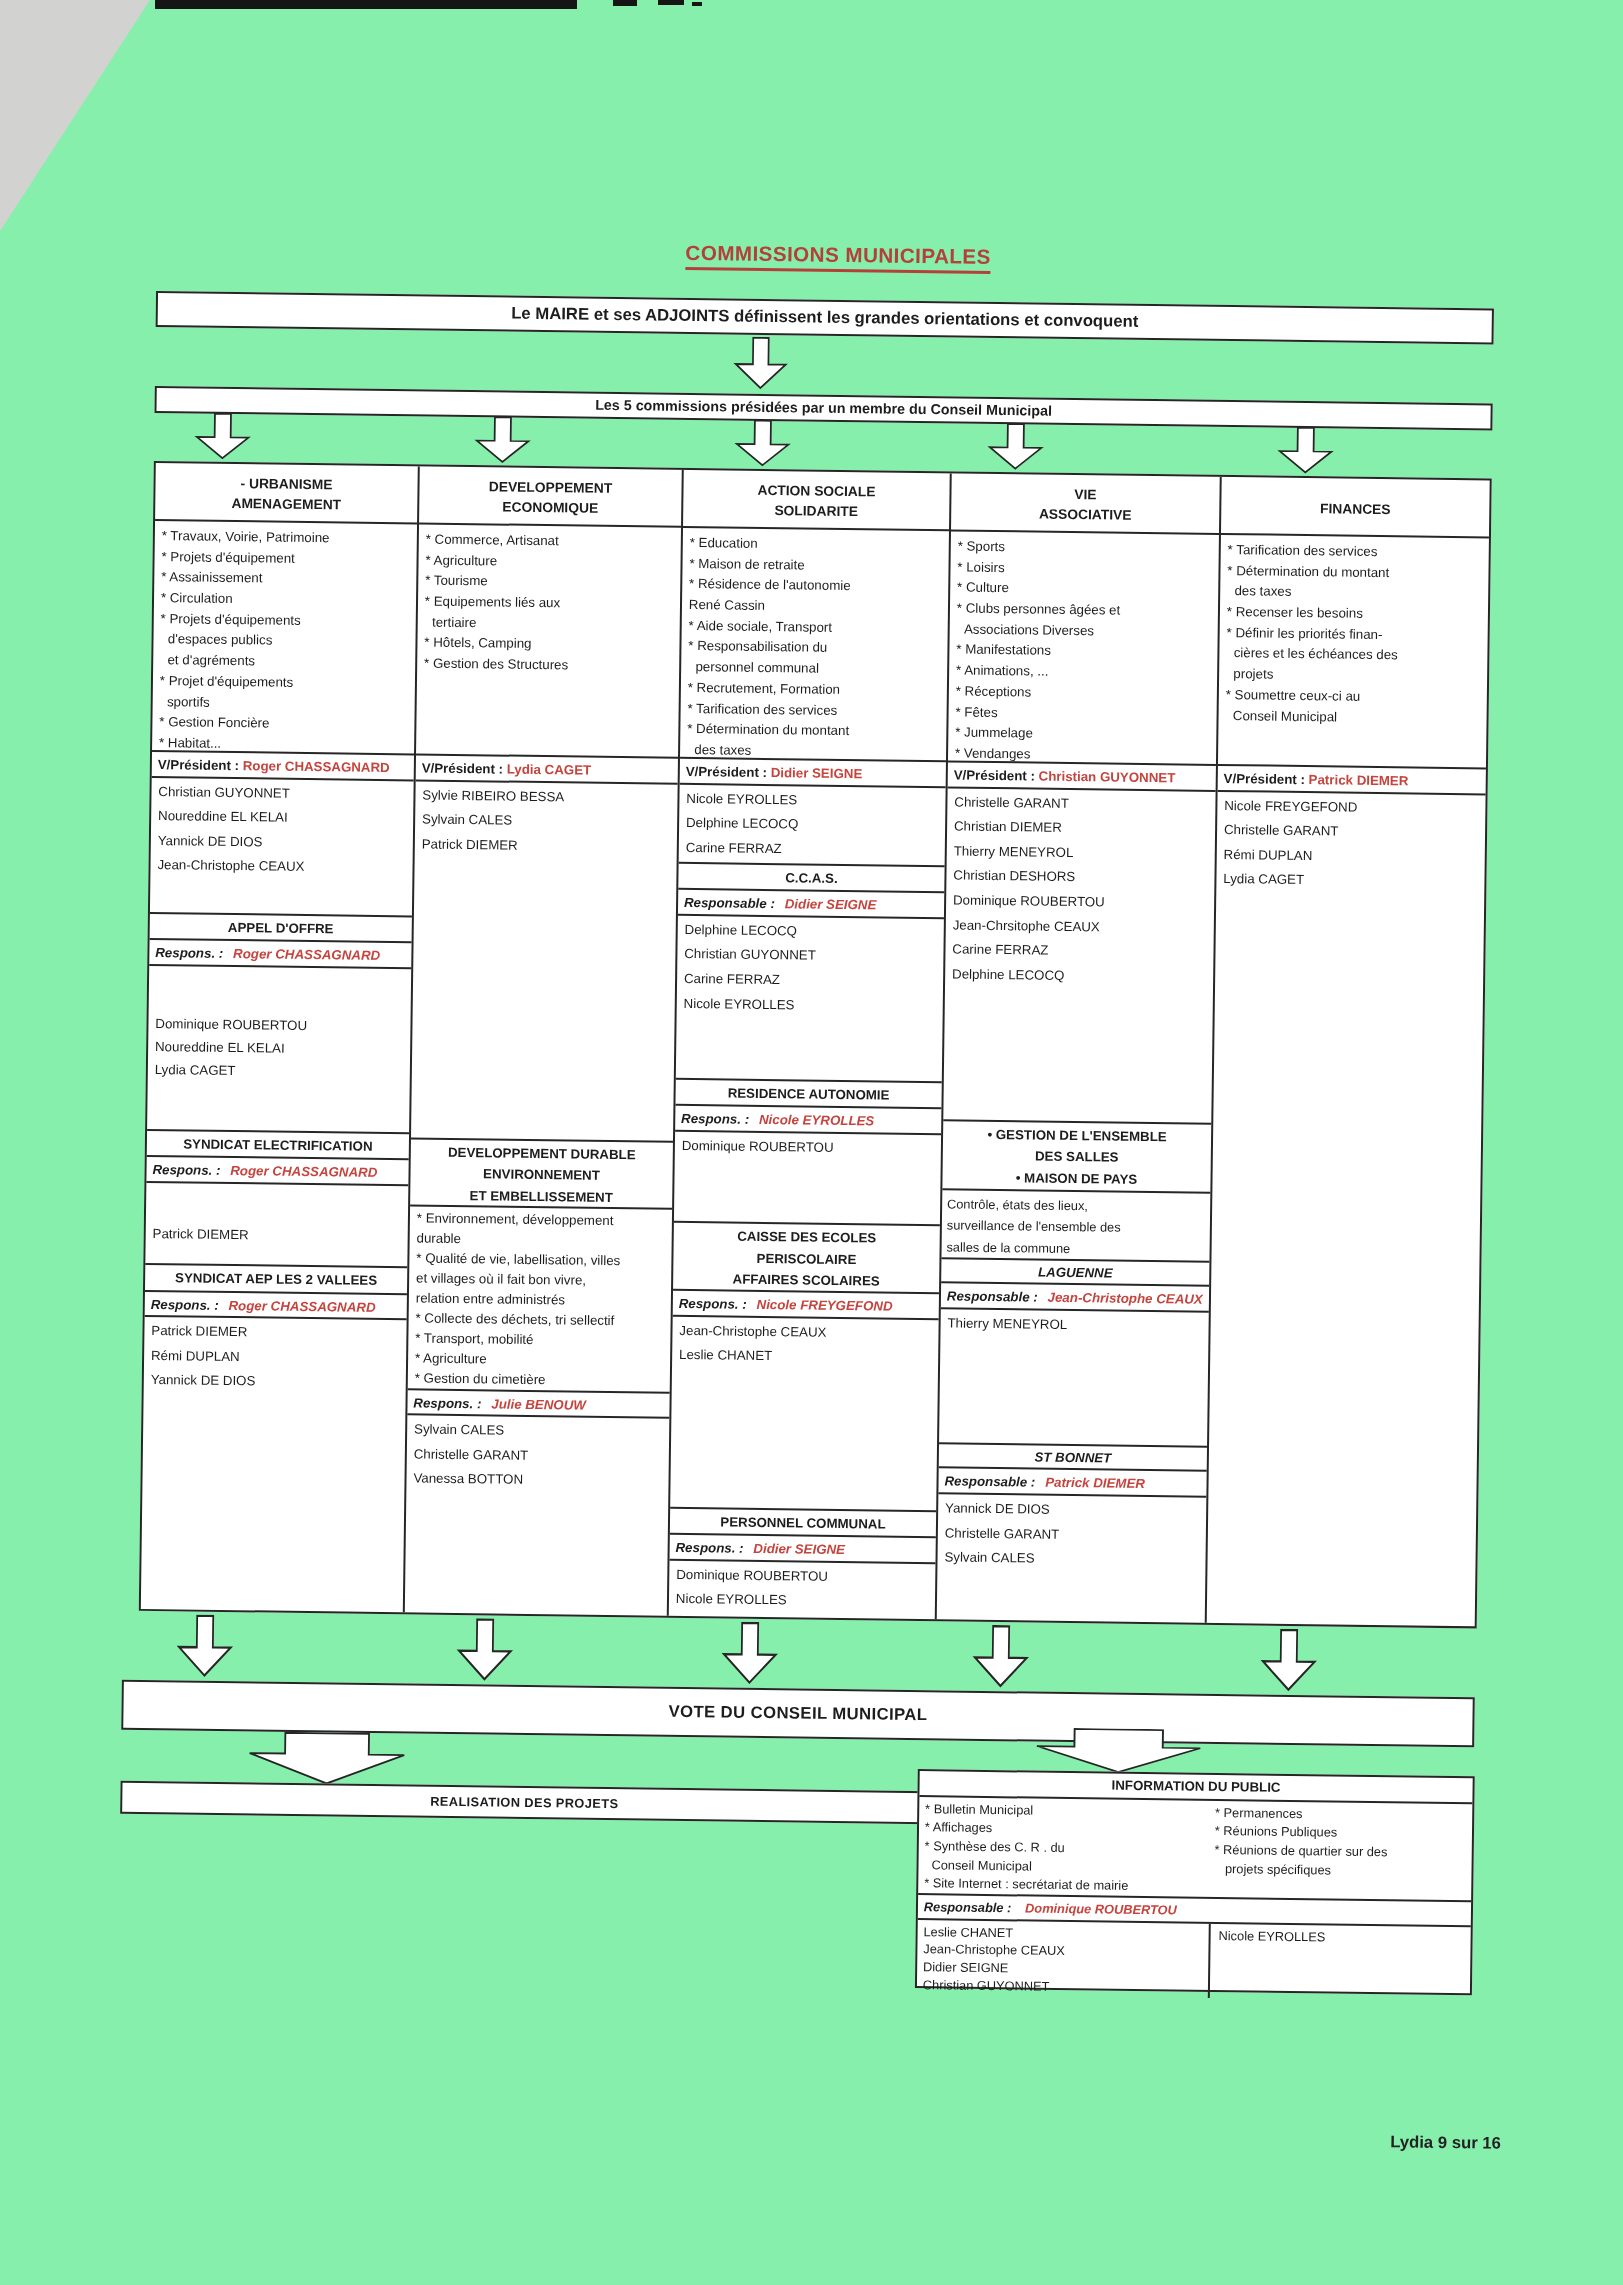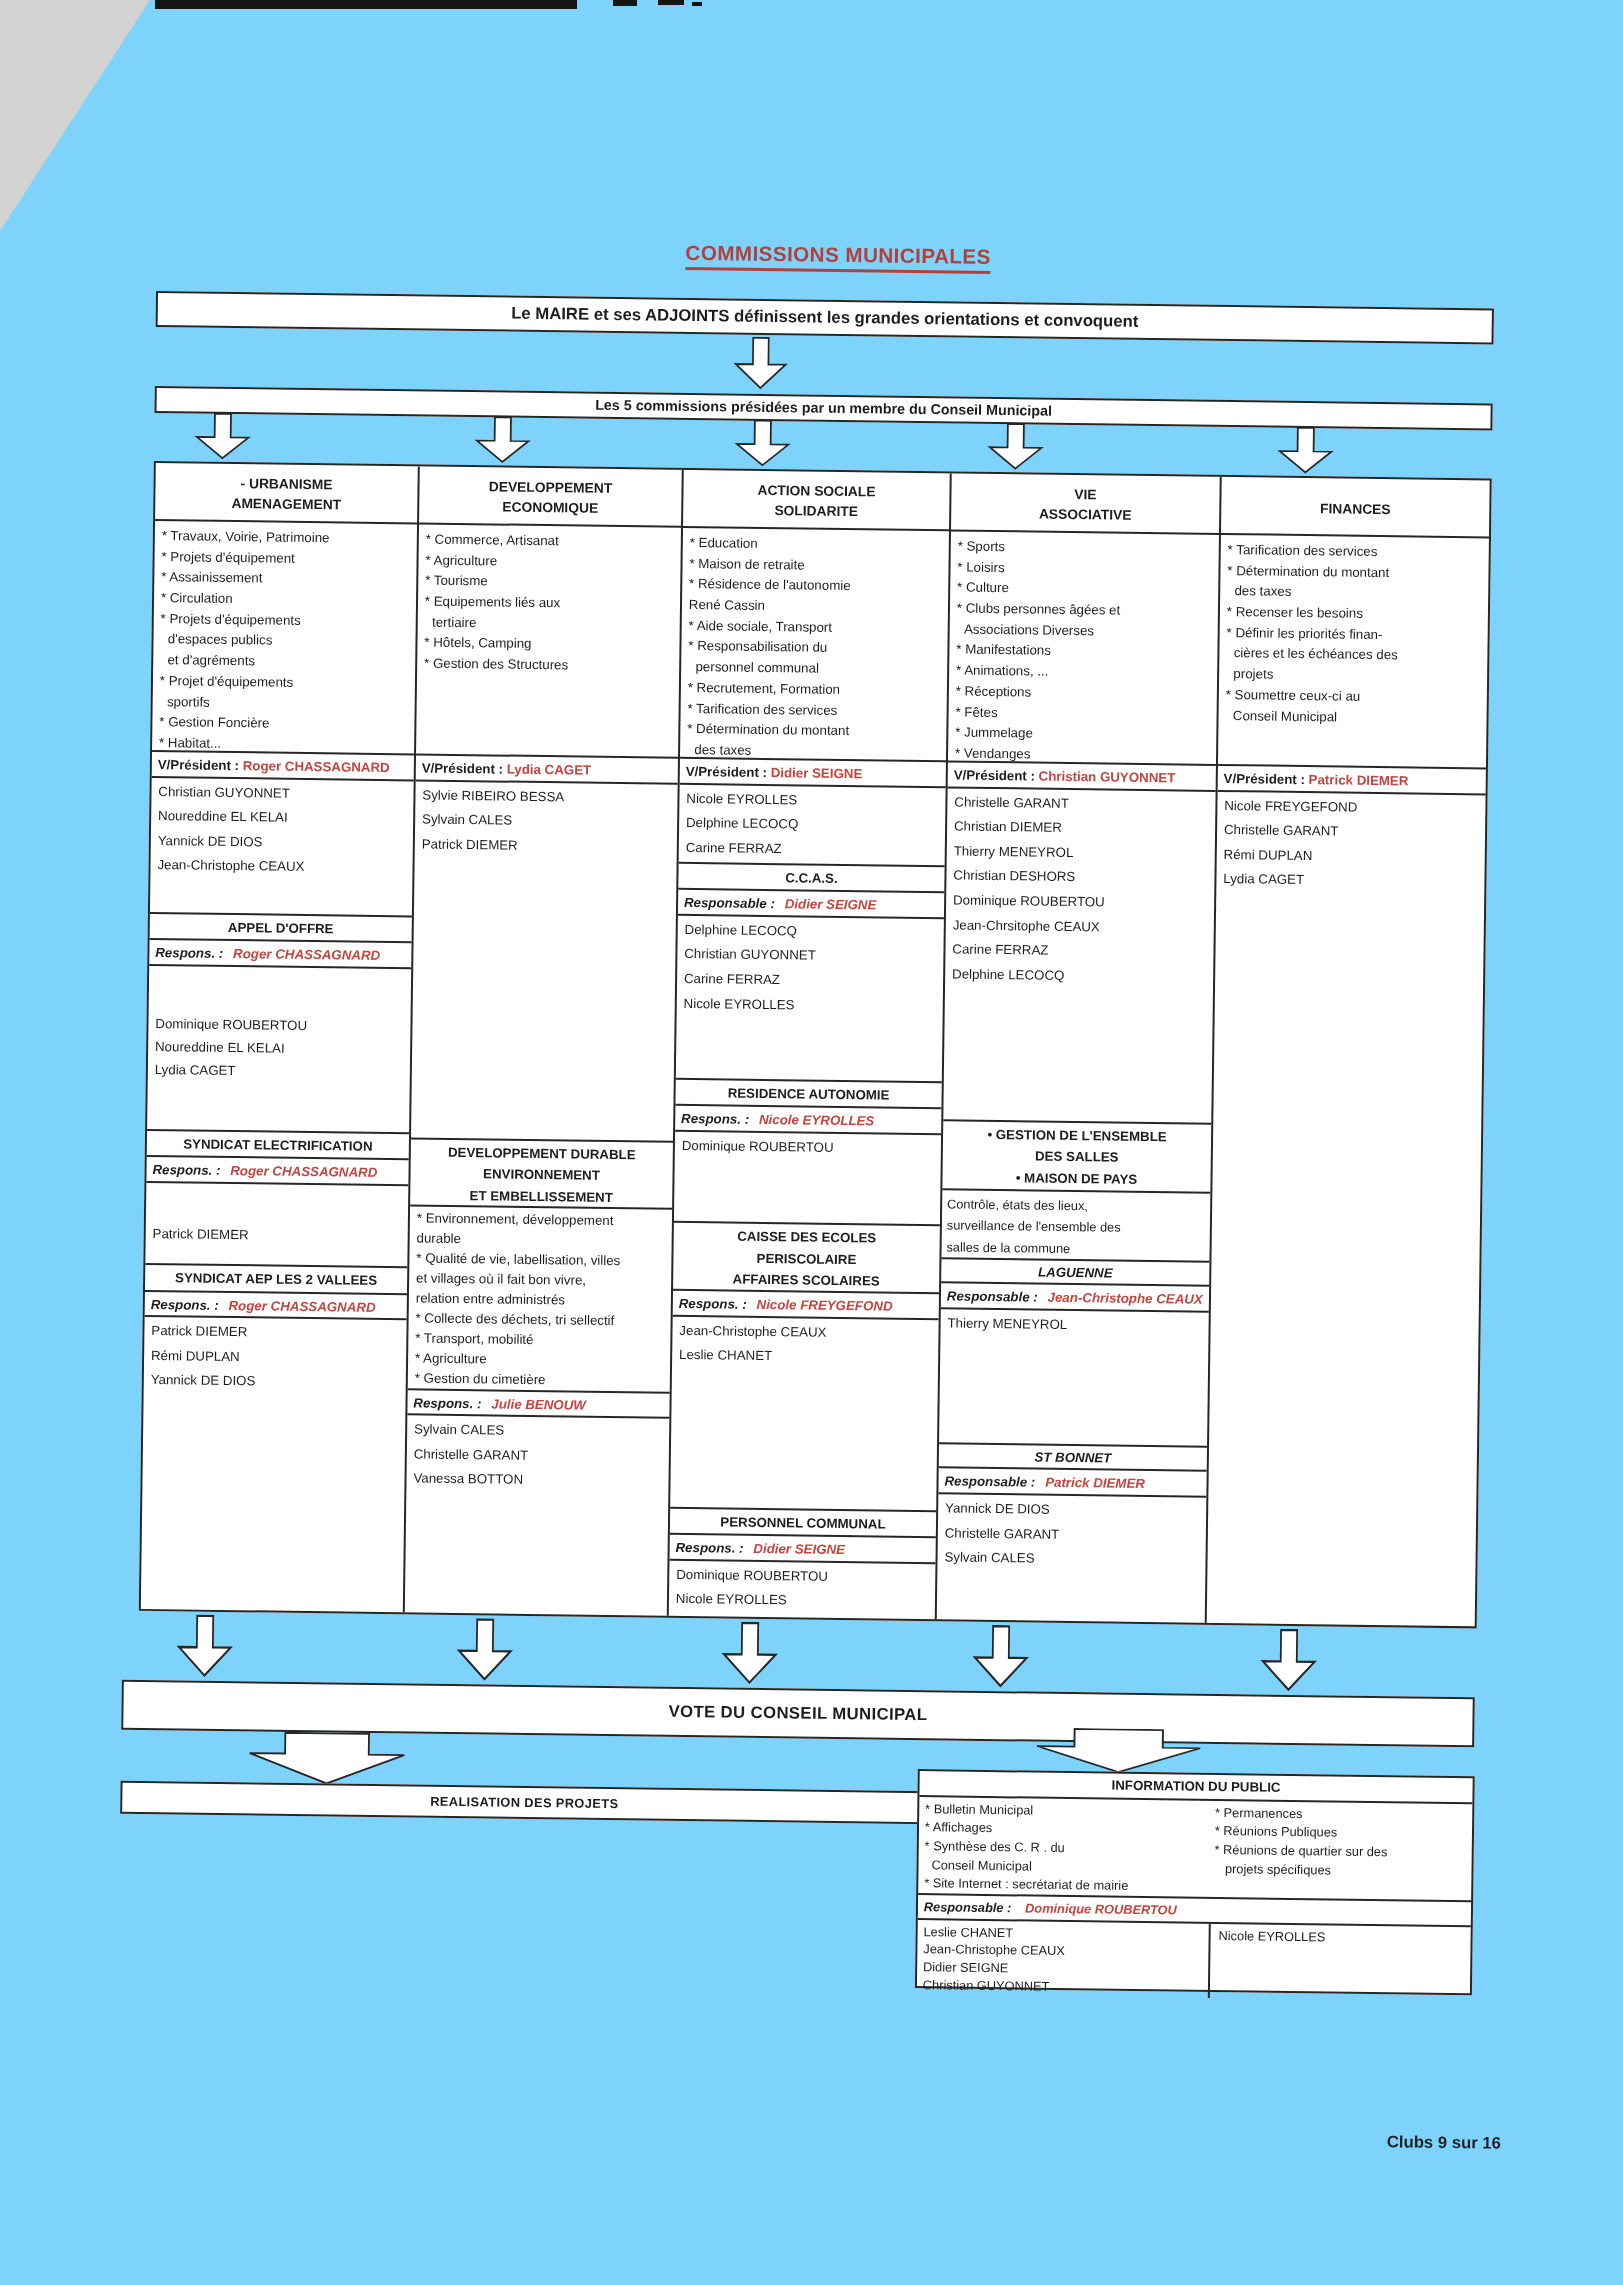--- a/index.html
+++ b/index.html
@@ -1,19 +1,19 @@
 <!DOCTYPE html>
 <html><head>
 <meta charset="utf-8">
 <style>
   * { box-sizing: border-box; margin: 0; padding: 0; }
   html,body { background:#e8e8e6; }
   .sheet {
     position: relative; width: 1623px; height: 2285px;
-    background: #7dd3fc; overflow: hidden;
+    background: #86efac; overflow: hidden;
     font-family: "Liberation Sans", sans-serif; color: #1d1d1d;
   }
   .tilt { position:absolute; inset:0; transform: rotate(0.75deg); transform-origin: 158px 296px; }
 
   
   .corner-fold { position:absolute; left:0; top:0; width:150px; height:231px;
     clip-path: polygon(0 0, 100% 0, 0 100%);
     background: linear-gradient(122deg,#d2d2d1 50%,#bcbcbb 70%,#8f8f8e 86%,#c6c6c5 95%); }
   .mark { position:absolute; background:#151515; }
   .m1 { left:155px; top:0; width:422px; height:8.9px; }
@@ -341,21 +341,21 @@
       <div class="info-mems">
         <div class="cl">Leslie CHANET
 Jean-Christophe CEAUX
 Didier SEIGNE
 Christian GUYONNET</div>
         <div class="cr">Nicole EYROLLES</div>
       </div>
     </div>
 
     <div class="footer">
-      <span>Clubs</span>
+      <span>Lydia</span>
       <b>9</b>
       <span>sur</span>
       <b>16</b>
     </div>
 
   </div>
 </div>
 
 
 </body></html>

